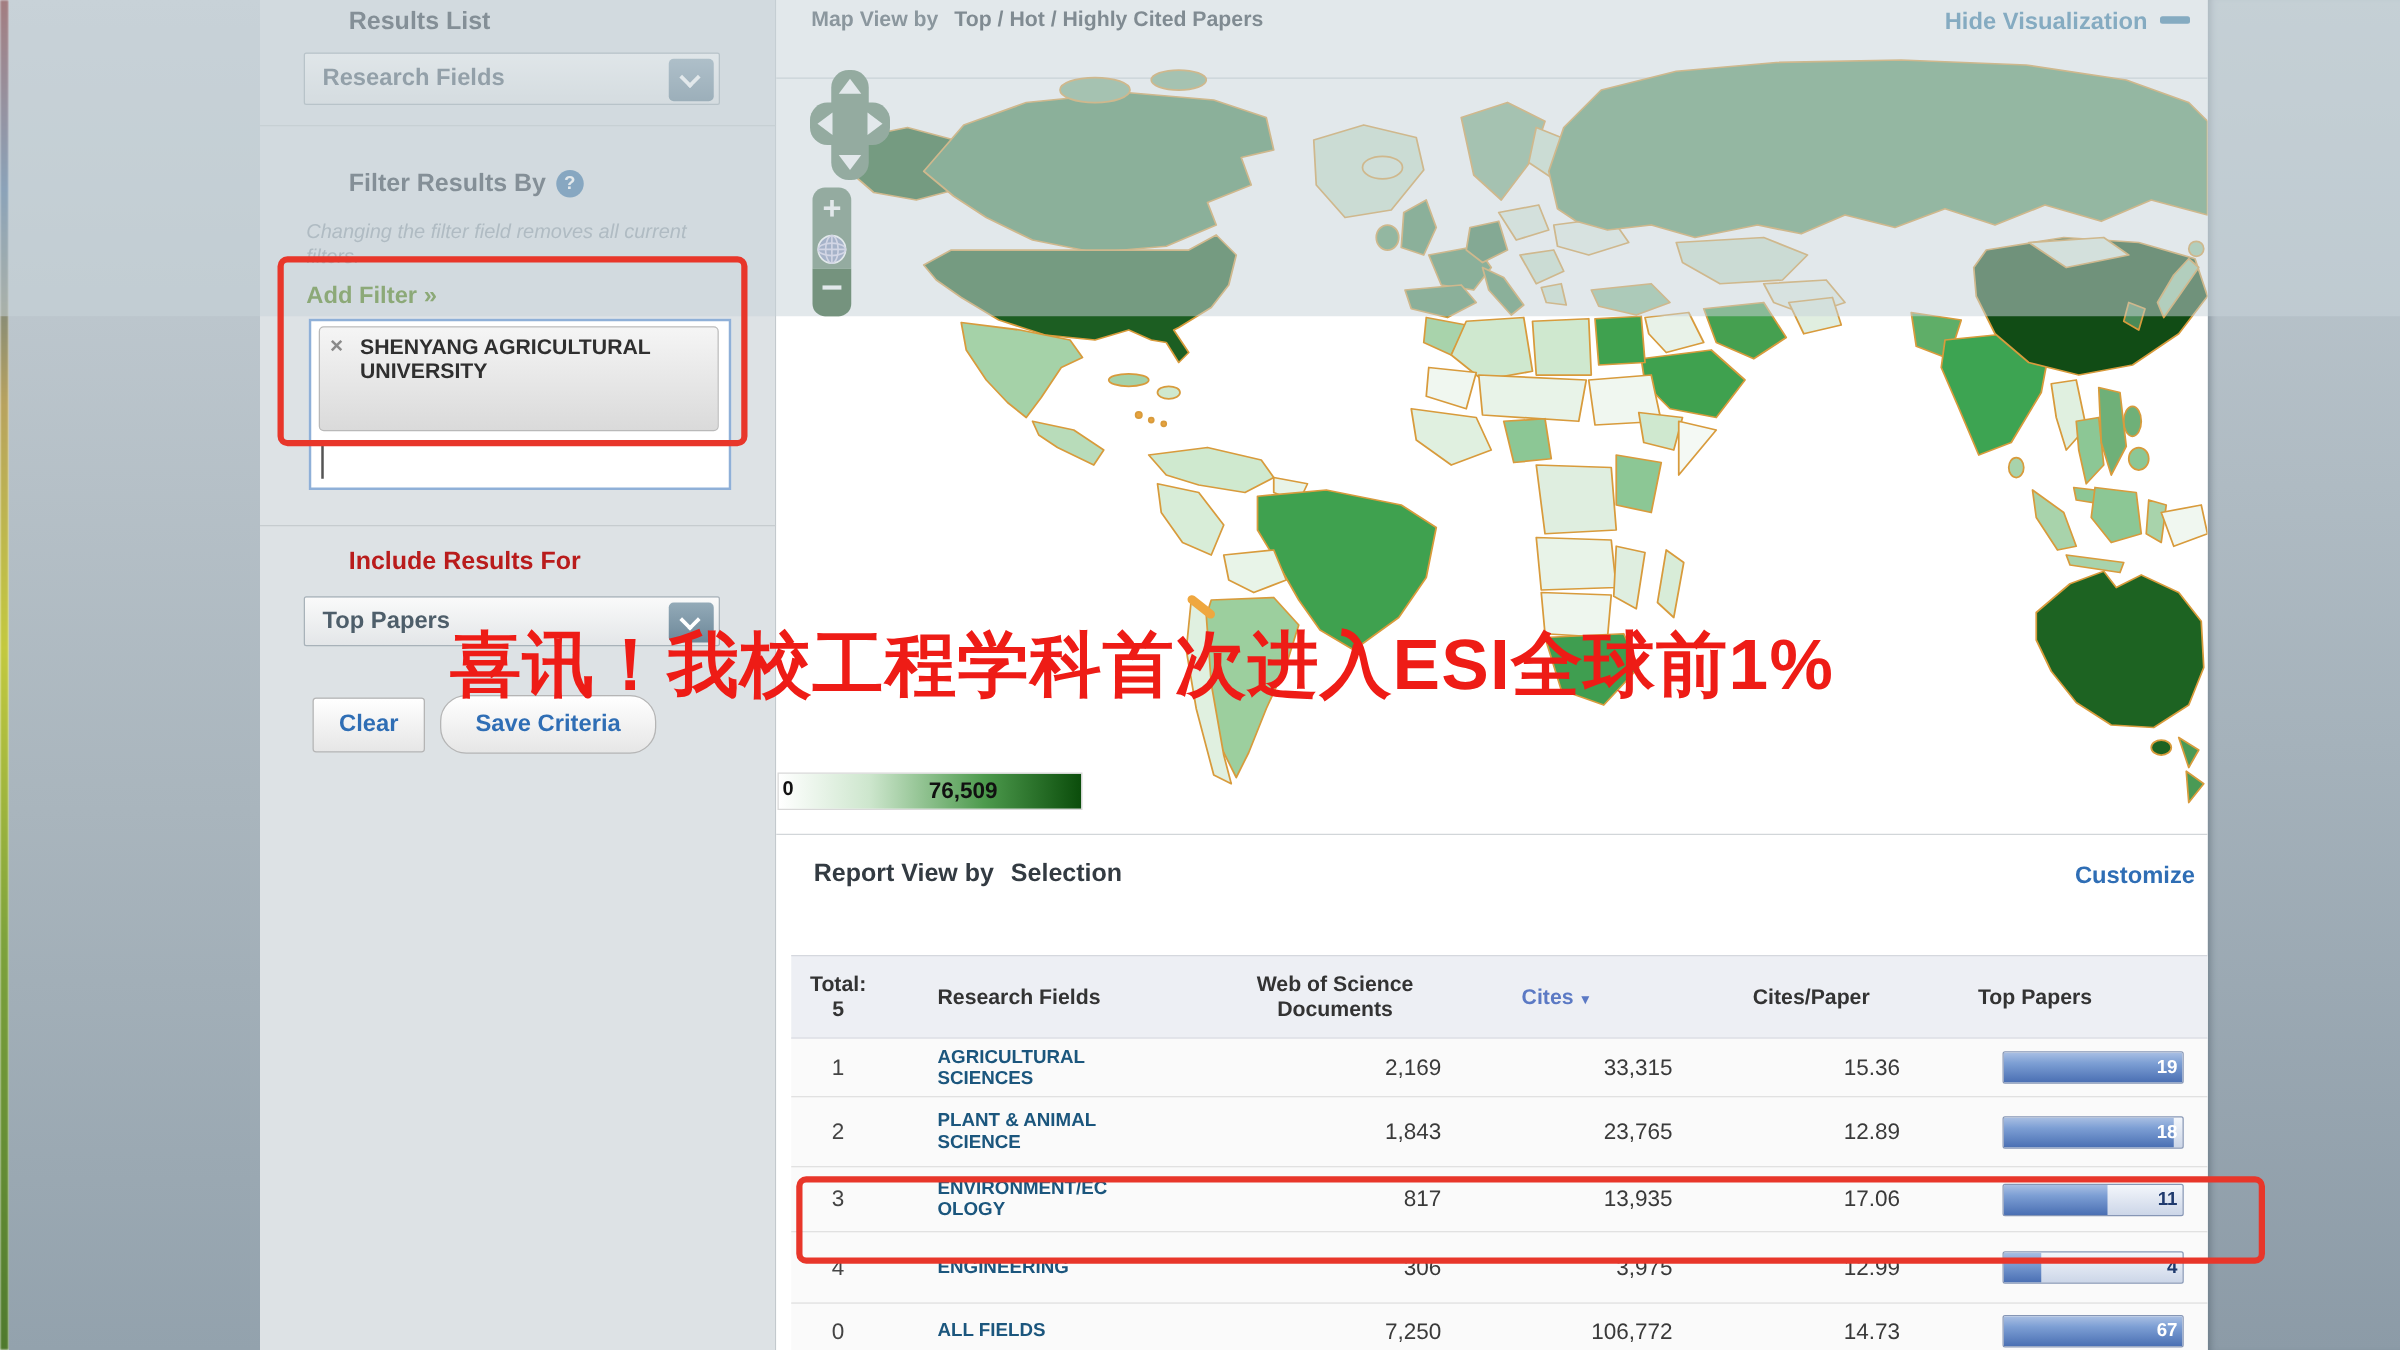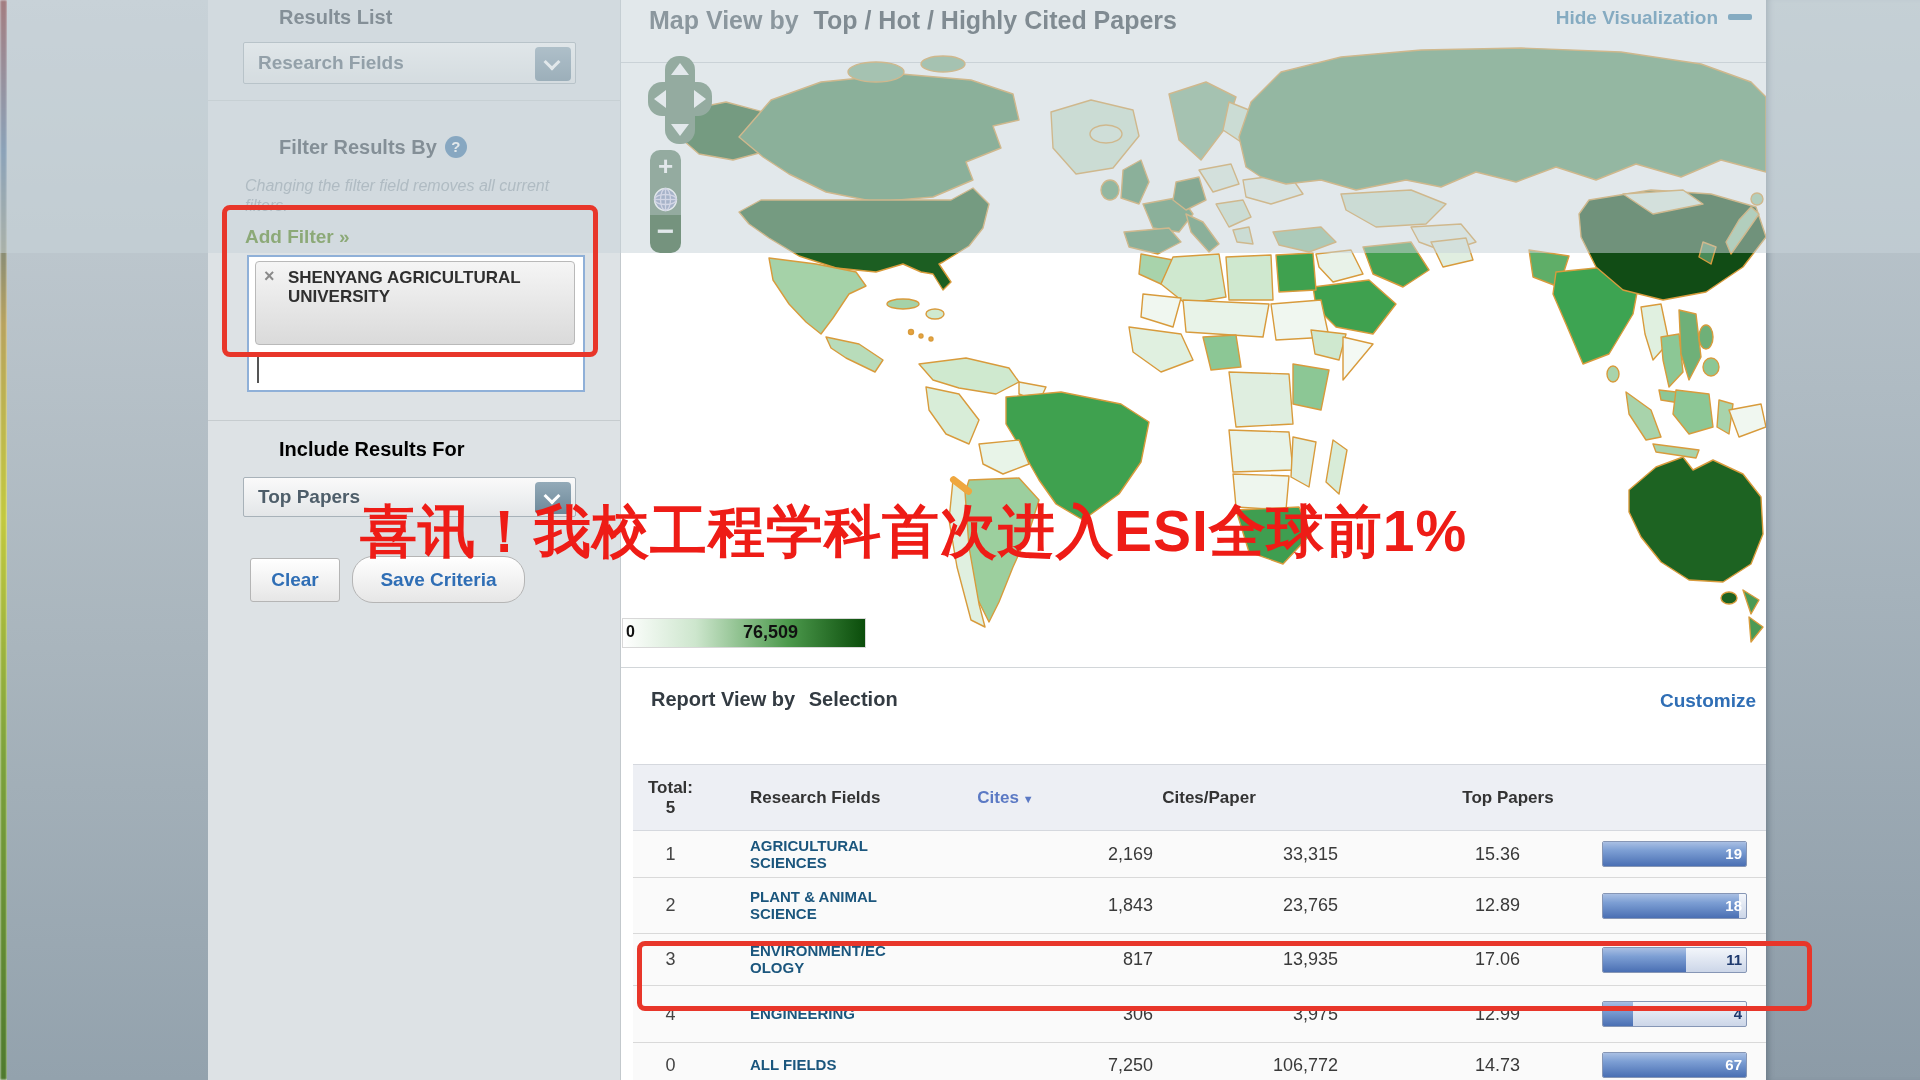--- a/index.html
+++ b/index.html
@@ -41,21 +41,21 @@
   .tag-x { position:absolute; left:8px; top:4px; font-size:18px; font-weight:bold; color:#8a8a8a; cursor:pointer; }
   .tag-text { position:absolute; left:32px; top:6px; width:270px; font-weight:bold; font-size:17px;
     line-height:19px; color:#2f2f2f; }
   .caret { position:absolute; left:8px; top:96px; width:2px; height:30px; background:#555; }
   .sb-btn { position:absolute; height:44px; background:linear-gradient(180deg,#ffffff,#e6e6e6);
     border:1px solid #b5b5b5; border-radius:3px; font-weight:bold; font-size:19px; color:#2f6eb5;
     text-align:center; cursor:pointer; font-family:inherit; }
 
   
   .main { position:absolute; left:621px; top:0; width:1145px; height:1080px; background:#fff; }
-  .map-title { position:absolute; left:28px; top:6px; font-weight:bold; font-size:25px; }
+  .map-title { position:absolute; left:28px; top:6px; font-weight:bold; font-size:17px; }
   .map-title .pfx { color:#4a565f; }
   .map-title .val { color:#333d45; margin-left:8px; }
   .hide-vis { position:absolute; right:14px; top:7px; font-weight:bold; font-size:19px; color:#3d7fa8; cursor:pointer; }
   .minus-icon { display:inline-block; width:24px; height:6px; background:#3d7fa8; border-radius:2px;
     vertical-align:4px; margin-left:10px; }
   .map-divider { position:absolute; left:0; top:62px; width:1145px; height:1px; background:#ccd2d6; }
   #worldmap { position:absolute; left:0; top:42px; width:1145px; height:610px; }
 
   
   .pan-pad { position:absolute; left:27px; top:56px; width:64px; height:88px; }
@@ -155,21 +155,21 @@
     <div class="filter-input">
       <div class="filter-tag">
         <span class="tag-x">×</span>
         <span class="tag-text">SHENYANG AGRICULTURAL UNIVERSITY</span>
       </div>
       <div class="caret"></div>
     </div>
 
     <div class="sb-divider" style="top:420px;"></div>
 
-    <div class="sb-title" style="top:438px; color:#000000;">Include Results For</div>
+    <div class="sb-title" style="top:438px; color:#b91c1c;">Include Results For</div>
 
     <div class="select-box" style="top:477px; height:40px;">
       <span class="sel-text" style="top:8px; color:#4e5e6a;">Top Papers</span>
       <span class="sel-btn" style="height:32px;">
           <span class="chev" style="top:8px;"></span>
         </span>
     </div>
 
     <button class="sb-btn" style="left:42px; top:558px; width:90px;">Clear</button>
     <button class="sb-btn" style="left:144px; top:556px; width:173px; height:47px;border-radius:21px;">Save Criteria</button>
@@ -313,20 +313,21 @@
     </div>
     <div class="customize">Customize</div>
 
     <div class="rtable">
       <div class="thead">
         <div class="c-rank">
           <div>Total:</div>
           <div>5</div>
         </div>
         <div class="c-field">Research Fields</div>
+        <div class="c-docs"><span style="display:inline-block;width:140px;">Web of Science Documents</span></div>
         <div class="c-cites"><span>Cites</span><span class="sort-tri">▼</span></div>
         <div class="c-cp">Cites/Paper</div>
         <div class="c-top">Top Papers</div>
       </div>
 
       <div class="trow" style="height:47px;">
         <div class="c-rank">1</div>
         <div class="c-field"><span class="field-link">AGRICULTURAL SCIENCES</span></div>
         <div class="c-docs num">2,169</div>
         <div class="c-cites num">33,315</div>

